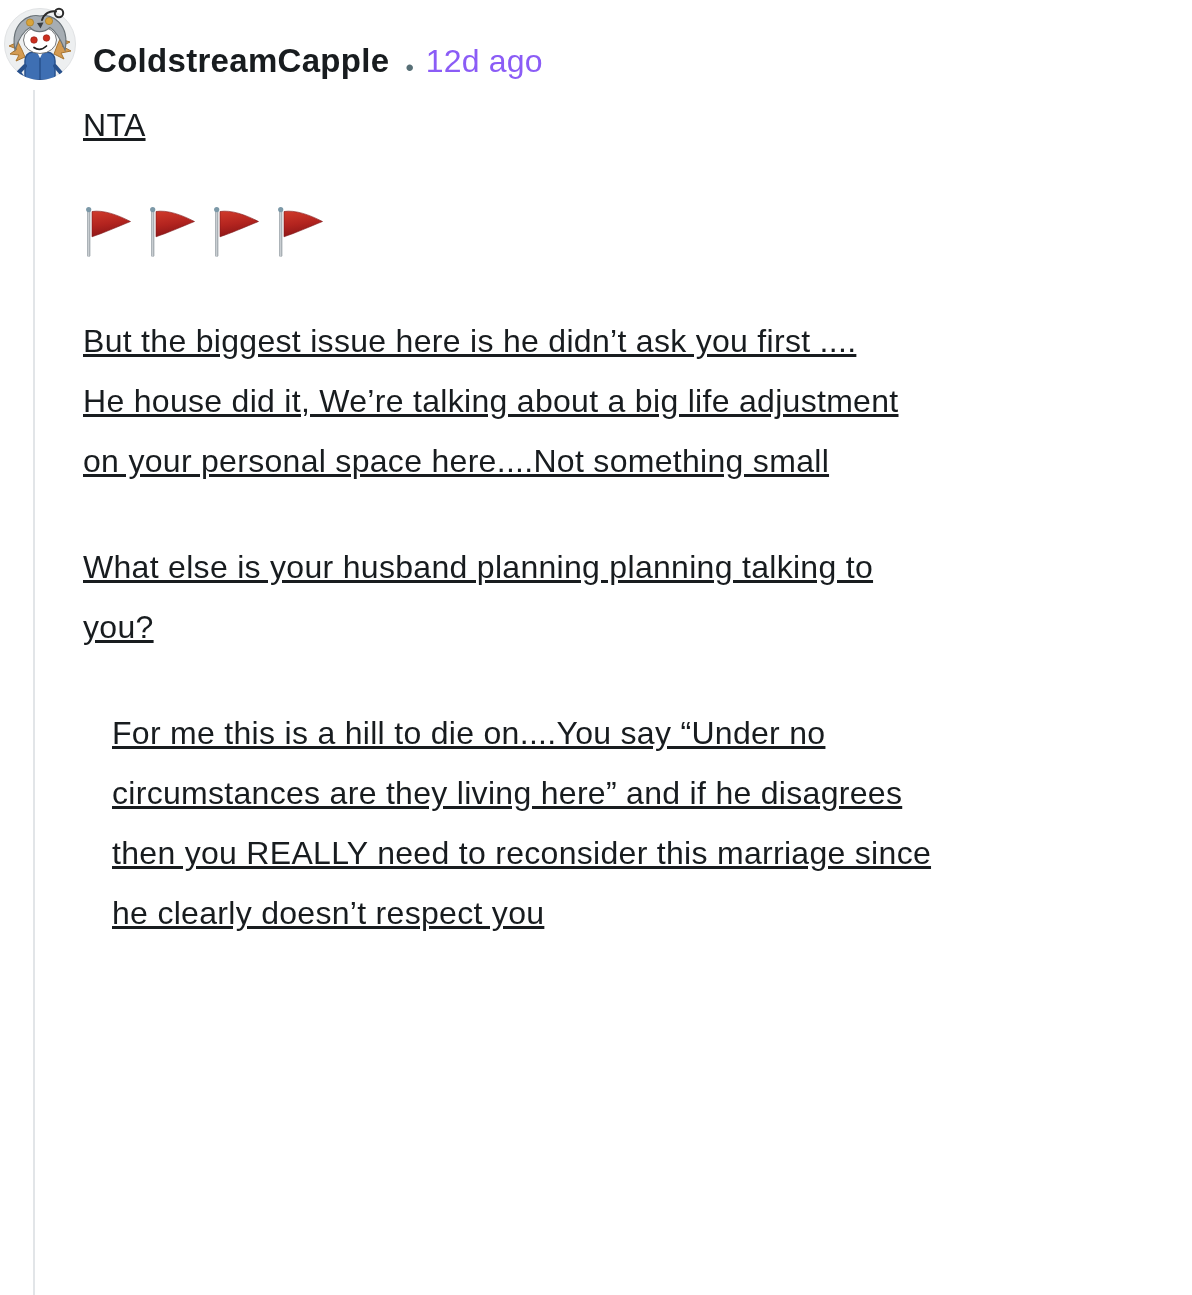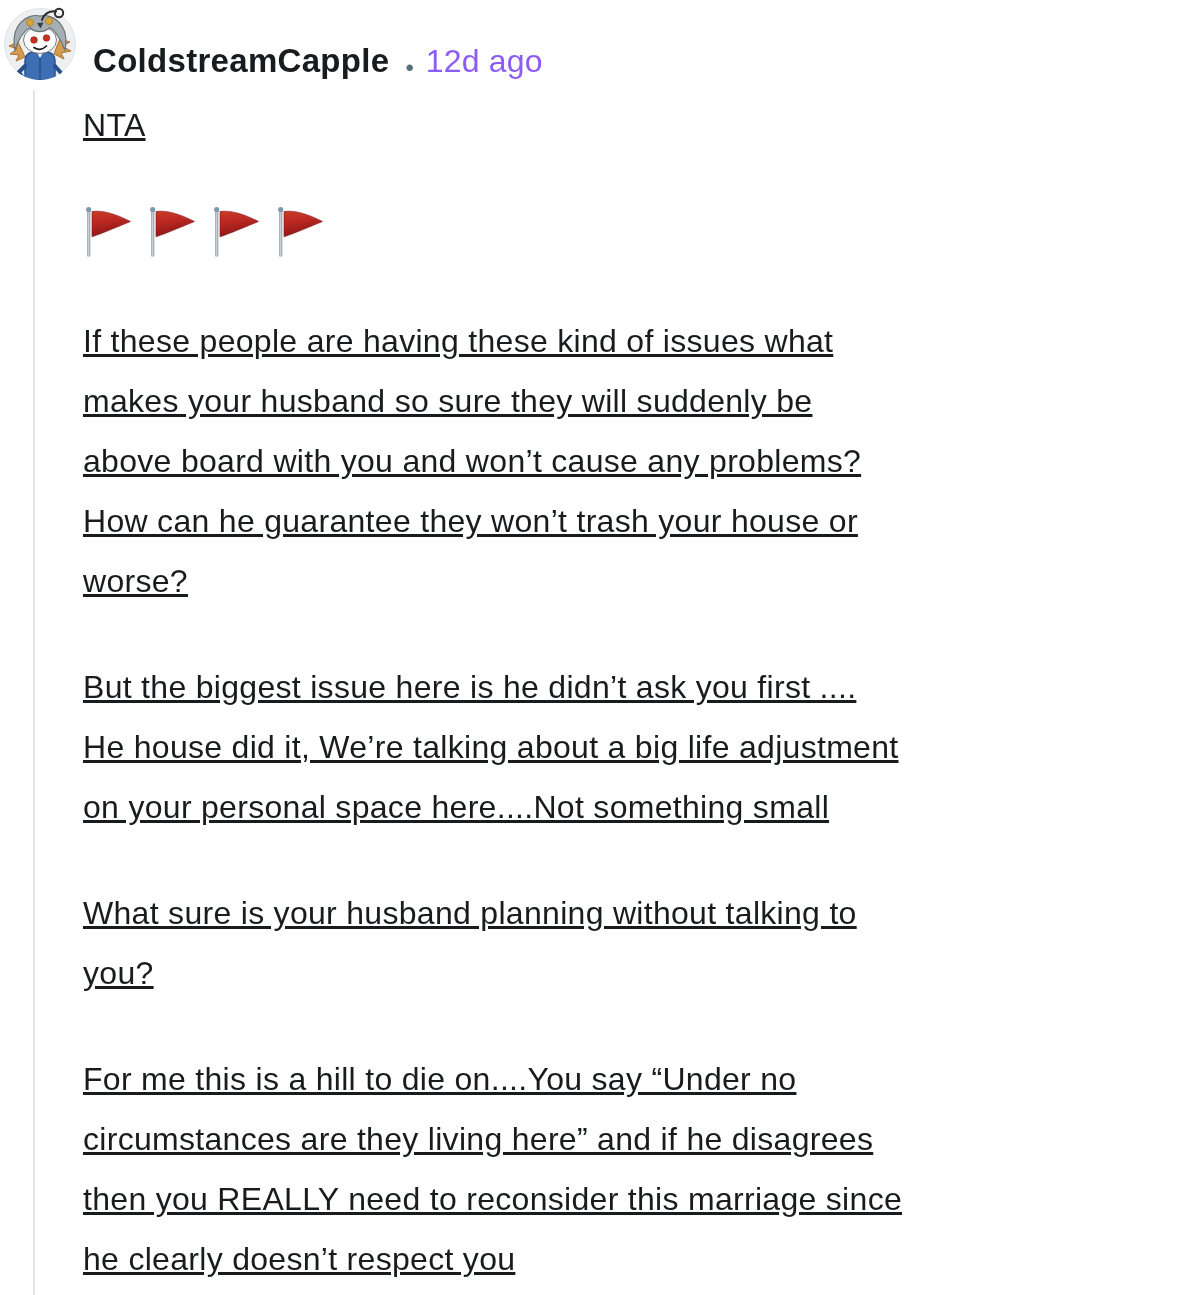--- a/index.html
+++ b/index.html
@@ -65,21 +65,21 @@
     width: 1075px;
     font-size: 32px;
     line-height: 60px;
     letter-spacing: 0.3px;
     text-decoration: underline;
   }
   .comment-body p {
     white-space: pre-line;
     margin: 0 0 46px 0;
   }
-  .comment-body p:last-child { margin-bottom: 0; }
+  .comment-body p:last-child { margin-bottom: 0; margin-left: 29px; }
 
   .flags-row {
     height: 64px;
     margin: 0 0 46px 0;
     display: flex;
     align-items: center;
     gap: 8px;
   }
   .flag-emoji { width: 56px; height: 54px; display: inline-block; }
   .flag-emoji svg { display: block; }
@@ -173,27 +173,22 @@
   <span class="flag-emoji">
     <svg width="56" height="54" viewBox="0 0 56 54">
       <rect x="4" y="3" width="3.4" height="48" rx="1.7" fill="#A9B0B5"></rect>
       <rect x="4.9" y="3" width="1.1" height="48" fill="#C9CED2"></rect>
       <circle cx="5.7" cy="3.6" r="2.6" fill="#7C99A8"></circle>
       <path d="M9 5.5 C 20 3.8, 34 8.5, 47.5 15.5 C 34 21, 20 27.2, 9 30.8 Z" fill="url(#flagGrad)" stroke="#7E1517" stroke-width="0.6"></path>
     </svg>
   </span>
 </div>
 
-  <p>If these people are having these kind of issues what
-makes your husband so sure they will suddenly be
-above board with you and won’t cause any problems?
-How can he guarantee they won’t trash your house or
-worse?</p>
   <p>But the biggest issue here is he didn’t ask you first ....
 He house did it, We’re talking about a big life adjustment
 on your personal space here....Not something small</p>
-  <p>What sure is your husband planning without talking to
+  <p>What else is your husband planning planning talking to
 you?</p>
   <p>For me this is a hill to die on....You say “Under no
 circumstances are they living here” and if he disagrees
 then you REALLY need to reconsider this marriage since
 he clearly doesn’t respect you</p>
 </div>
 
 </body></html>

